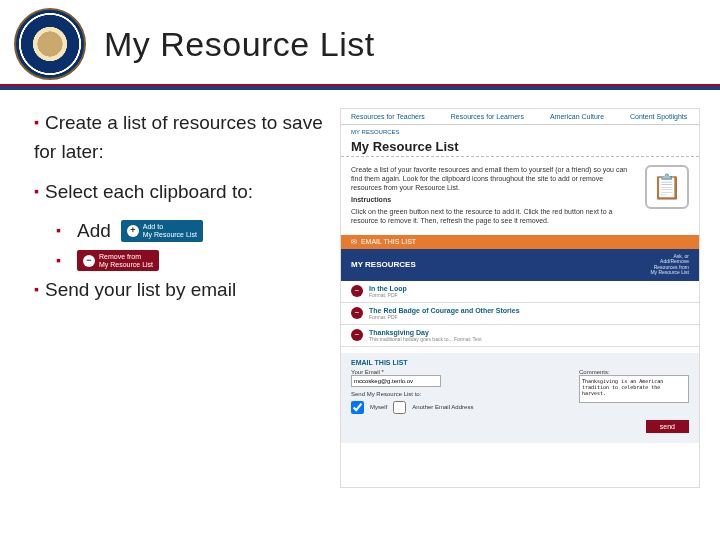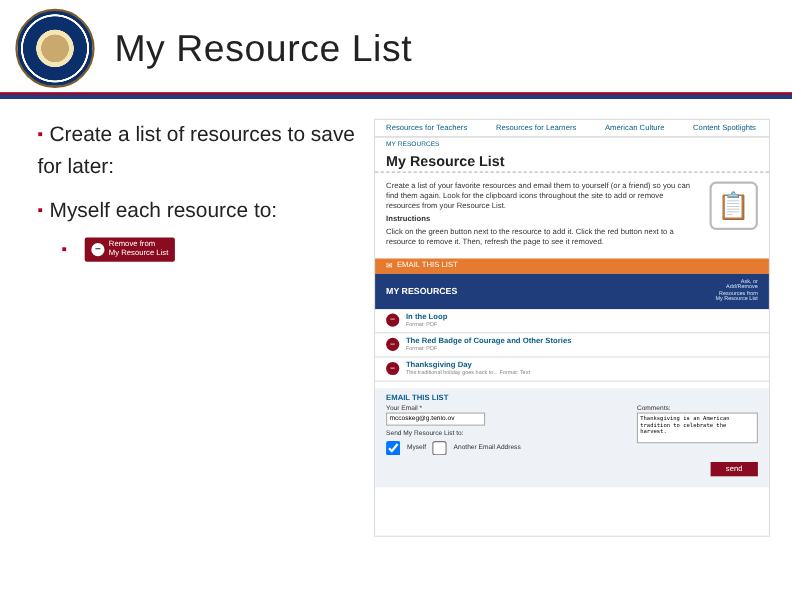--- a/index.html
+++ b/index.html
@@ -52,28 +52,37 @@
 <div class="slide">
   <div class="header">
     <div class="seal"></div>
     <h1 class="title">My Resource List</h1>
   </div>
   <div class="hr"></div>
 
   <div class="body">
     <div class="left">
       <div class="b1"><span>Create a list of resources to save for later:</span></div>
-      <div class="b1"><span>Myself each resource to:</span></div>
+      <div class="b1"><span>Select each clipboard to:</span></div>
+      <div class="b2">
+        <span>Add</span>
+        <span class="badge badge-add">
+          <span class="ic">+</span>
+          <span style="white-space:pre-line">Add to
+My Resource List</span>
+        </span>
+      </div>
       <div class="b2">
         <span class="badge badge-rem">
           <span class="ic">−</span>
           <span style="white-space:pre-line">Remove from
 My Resource List</span>
         </span>
       </div>
+      <div class="b1"><span>Send your list by email</span></div>
     </div>
 
     <div class="right">
       <div class="tabs">
         <span>Resources for Teachers</span>
         <span>Resources for Learners</span>
         <span>American Culture</span>
         <span>Content Spotlights</span>
       </div>
       <div class="crumb">MY RESOURCES</div>

